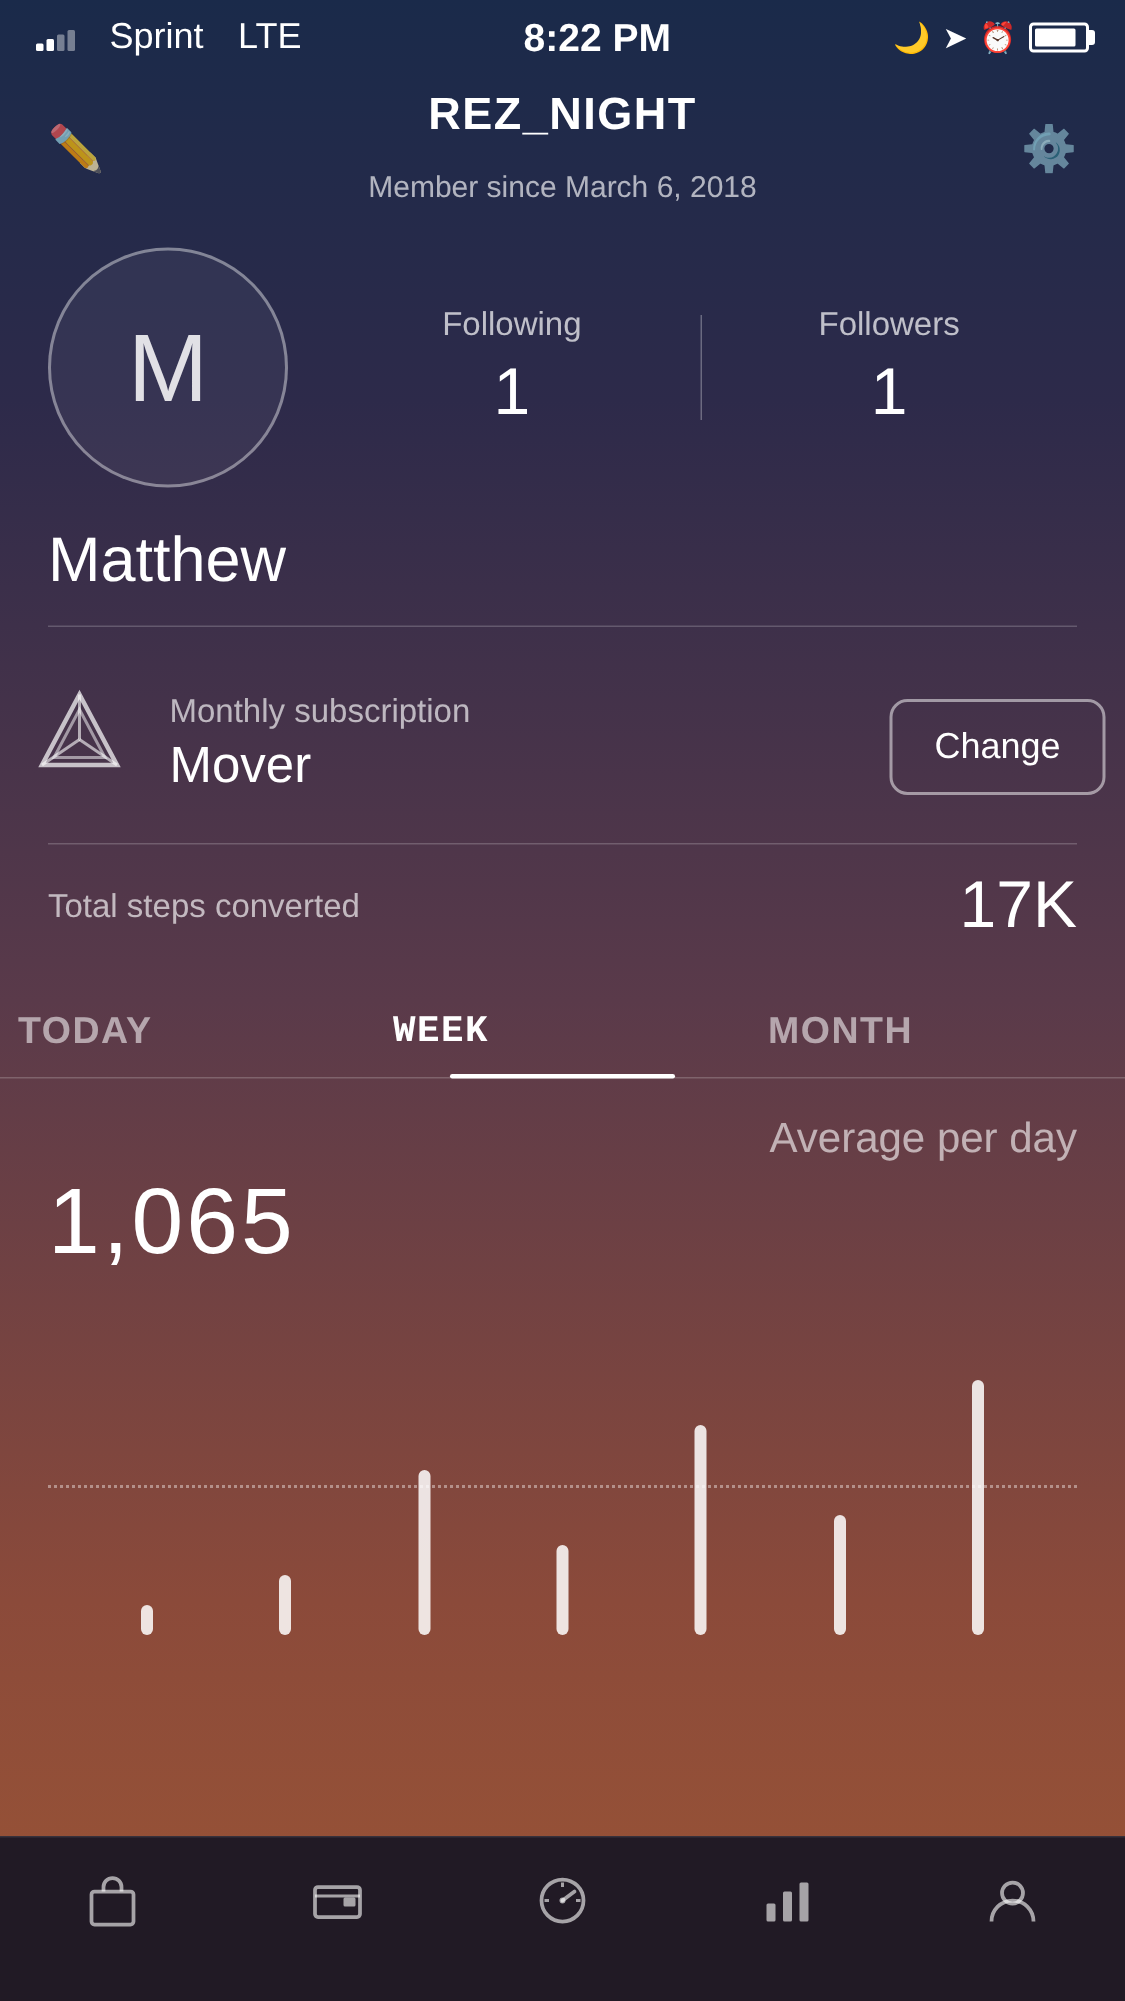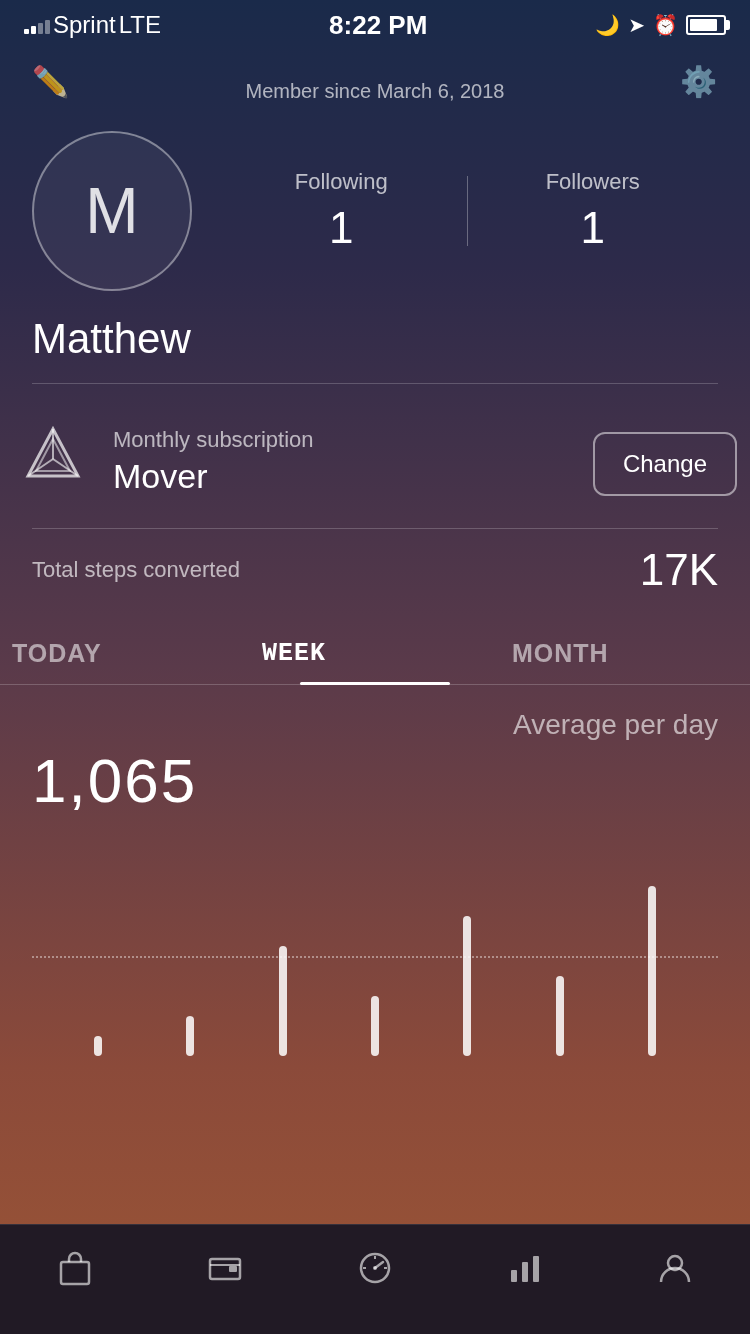--- a/index.html
+++ b/index.html
@@ -20,21 +20,21 @@
       display: flex;
       justify-content: space-between;
       align-items: center;
       padding: 14px 24px 8px;
       height: 44px;
     }
 
     .status-left {
       display: flex;
       align-items: center;
-      gap: 3px;
+      gap: 23px;
       font-size: 24px;
       font-weight: 600;
     }
 
     .signal-bars {
       display: flex;
       align-items: flex-end;
       gap: 2px;
       height: 18px;
     }
@@ -419,20 +419,21 @@
     <span class="alarm-icon">⏰</span>
     <div class="battery">
       <div class="battery-fill"></div>
     </div>
   </div>
 </div>
 
 <div class="header">
   <span class="edit-icon">✏️</span>
   <div class="header-center">
+    <div class="username">REZ_NIGHT</div>
     <div class="member-since">Member since March 6, 2018</div>
   </div>
   <span class="settings-icon">⚙️</span>
 </div>
 
 <div class="profile-section">
   <div class="avatar-circle">
     <span class="avatar-letter">M</span>
   </div>
   <div class="stats-section">

